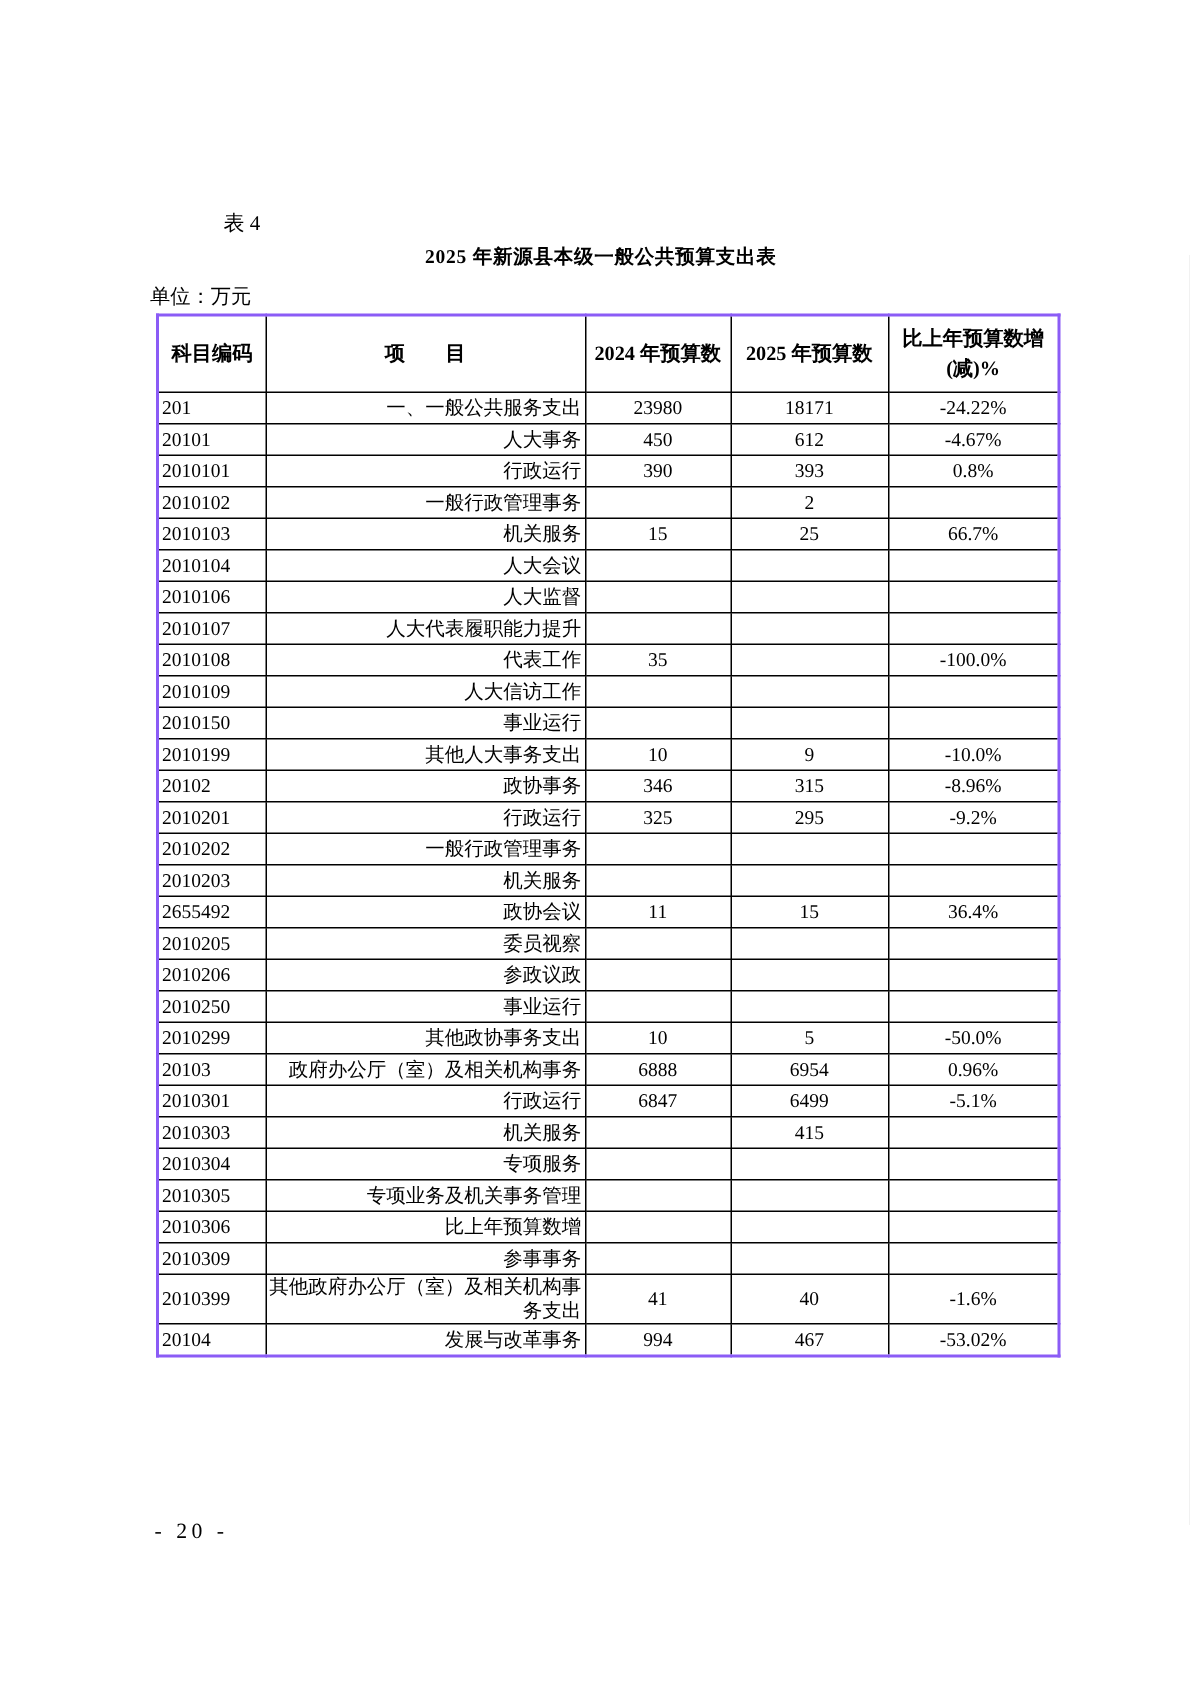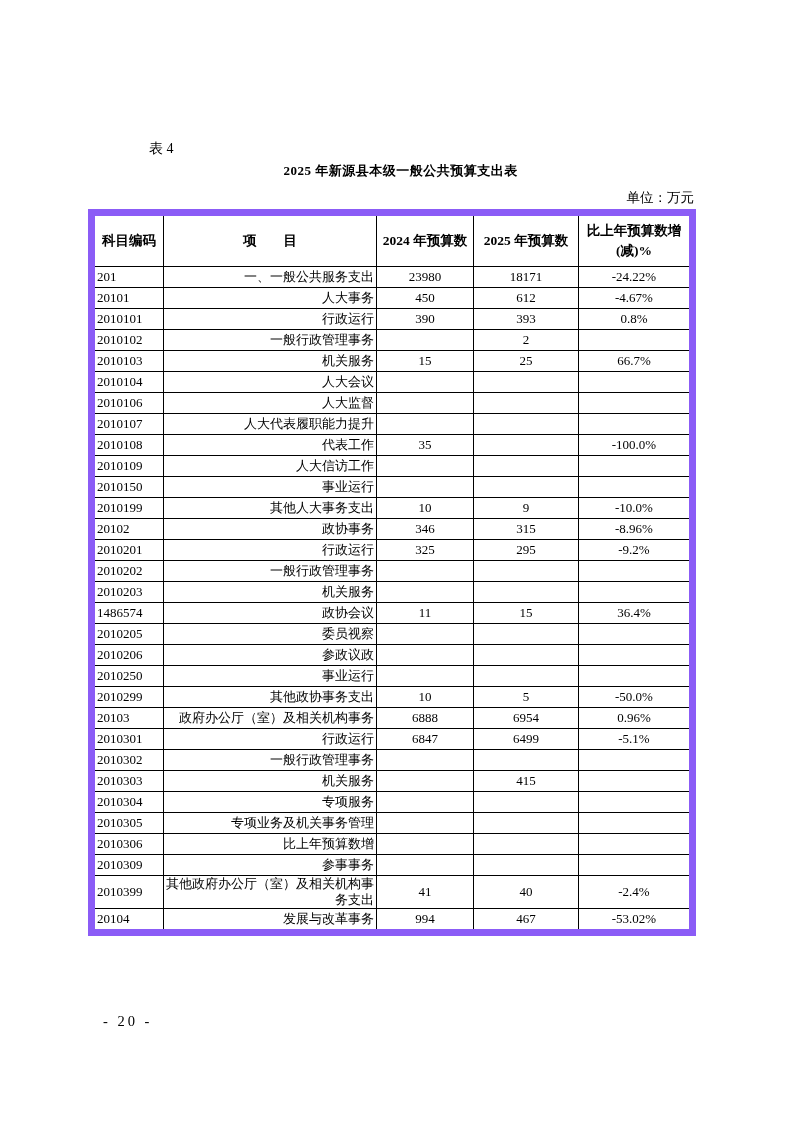--- a/index.html
+++ b/index.html
@@ -17,28 +17,28 @@
     font-size:14px;
     margin-left:45px;
   }
   .doc-title {
     position:absolute; left:100px; top:162px; width:601px;
     text-align:center; font-weight:bold; font-size:13px;
     letter-spacing:0.5px;
   }
   .unit-note {
     position:absolute; left:100px; top:189px; width:594px;
-    text-align:right; font-size:13.5px;
+    font-size:13.5px;
   }
   table.budget-table {
-    position:absolute; left:88px; top:209px;
+    position:absolute; left:104px; top:209px;
     width:601px;
     border-collapse:collapse;
     table-layout:fixed;
-    border:7px solid #8b5cf6;
+    border:2px solid #8b5cf6;
   }
   .budget-table th, .budget-table td {
     border:1px solid #000;
     font-size:13px;
     padding:0 2px;
     overflow:hidden;
     vertical-align:middle;
   }
   .budget-table thead th {
     height:50px;
@@ -196,21 +196,21 @@
     <td class="c-num"></td>
   </tr>
         <tr>
     <td class="c-code">2010203</td>
     <td class="c-item">机关服务</td>
     <td class="c-num"></td>
     <td class="c-num"></td>
     <td class="c-num"></td>
   </tr>
         <tr>
-    <td class="c-code">1486574</td>
+    <td class="c-code">2655492</td>
     <td class="c-item">政协会议</td>
     <td class="c-num">11</td>
     <td class="c-num">15</td>
     <td class="c-num">36.4%</td>
   </tr>
         <tr>
     <td class="c-code">2010205</td>
     <td class="c-item">委员视察</td>
     <td class="c-num"></td>
     <td class="c-num"></td>
@@ -245,27 +245,20 @@
     <td class="c-num">0.96%</td>
   </tr>
         <tr>
     <td class="c-code">2010301</td>
     <td class="c-item">行政运行</td>
     <td class="c-num">6847</td>
     <td class="c-num">6499</td>
     <td class="c-num">-5.1%</td>
   </tr>
         <tr>
-    <td class="c-code">2010302</td>
-    <td class="c-item">一般行政管理事务</td>
-    <td class="c-num"></td>
-    <td class="c-num"></td>
-    <td class="c-num"></td>
-  </tr>
-        <tr>
     <td class="c-code">2010303</td>
     <td class="c-item">机关服务</td>
     <td class="c-num"></td>
     <td class="c-num">415</td>
     <td class="c-num"></td>
   </tr>
         <tr>
     <td class="c-code">2010304</td>
     <td class="c-item">专项服务</td>
     <td class="c-num"></td>
@@ -291,21 +284,21 @@
     <td class="c-item">参事事务</td>
     <td class="c-num"></td>
     <td class="c-num"></td>
     <td class="c-num"></td>
   </tr>
         <tr>
     <td class="c-code">2010399</td>
     <td class="c-item">其他政府办公厅（室）及相关机构事务支出</td>
     <td class="c-num">41</td>
     <td class="c-num">40</td>
-    <td class="c-num">-2.4%</td>
+    <td class="c-num">-1.6%</td>
   </tr>
         <tr>
     <td class="c-code">20104</td>
     <td class="c-item">发展与改革事务</td>
     <td class="c-num">994</td>
     <td class="c-num">467</td>
     <td class="c-num">-53.02%</td>
   </tr>
       </tbody>
   </table>

